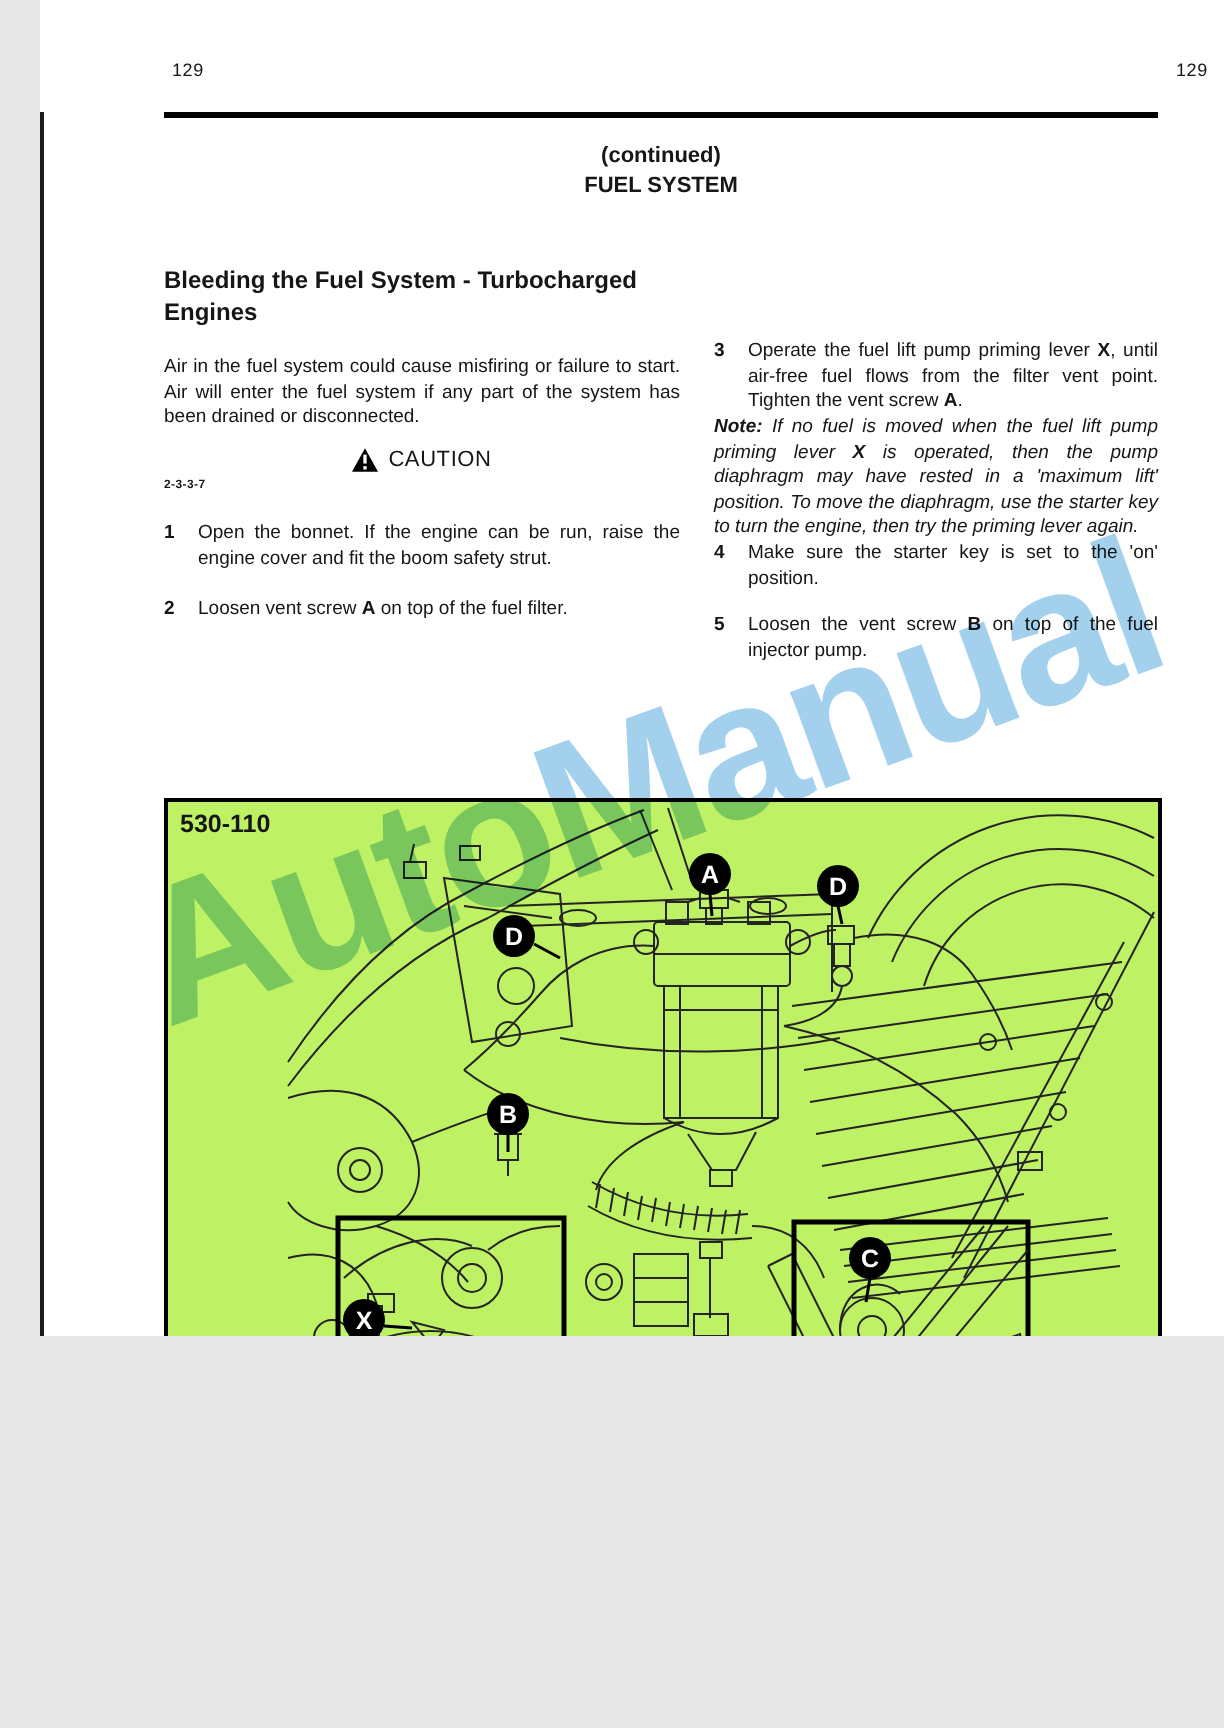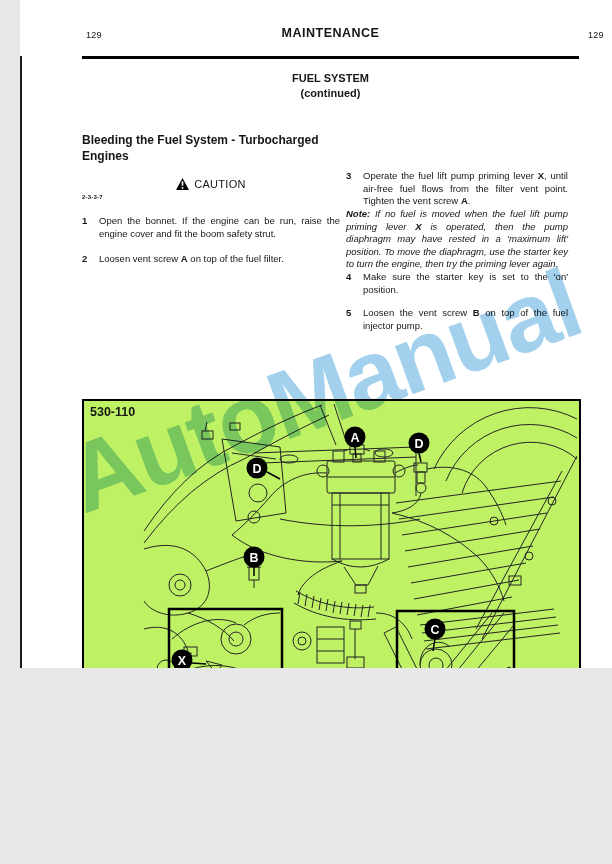--- a/index.html
+++ b/index.html
@@ -13,21 +13,21 @@
   .hdr-num{position:absolute;top:30px;font-size:9px;letter-spacing:.3px;}
   .hdr-num.left{left:66px;} .hdr-num.right{left:568px;}
   .hdr-title{position:absolute;left:62px;top:26px;width:497px;text-align:center;
              font-size:12.5px;font-weight:bold;letter-spacing:.5px;}
   .rule-thick{position:absolute;left:62px;top:56px;width:497px;height:3px;background:#000;}
 
   .section-head{position:absolute;left:62px;top:71px;width:497px;text-align:center;
                 font-weight:bold;font-size:11px;line-height:1.35;}
 
   
-  .columns{position:absolute;left:62px;top:133px;width:497px;display:flex;gap:6px;}
+  .columns{position:absolute;left:62px;top:133px;width:497px;display:flex;gap:17px;}
   .col-left{width:258px;}
   .col-right{width:222px;padding-top:37px;box-sizing:border-box;}
 
   .col-left h2{margin:0 0 14px 0;font-size:12px;line-height:1.3;font-weight:bold;}
   p.body{margin:0;font-size:9.5px;line-height:1.33;text-align:justify;}
   .intro{margin-bottom:9px;}
 
   .caution-head{display:flex;justify-content:center;align-items:center;gap:5px;
                 margin:8px 0 4px 0;font-weight:normal;font-size:11px;letter-spacing:.3px;}
   .caution-body{font-weight:bold;}
@@ -56,34 +56,34 @@
              mix-blend-mode:multiply;z-index:5;pointer-events:none;white-space:nowrap;}
 </style>
 </head>
 <body>
 
 <div class="page">
 
   <div class="edge-artifact"></div>
 
   <span class="hdr-num left">129</span>
-  <div class="hdr-title">MAINTENANCE</div>
   <span class="hdr-num right">129</span>
   <div class="rule-thick"></div>
 
   <div class="section-head">
+    <div>(continued)</div>
     <div>FUEL SYSTEM</div>
-    <div>(continued)</div>
   </div>
 
   <div class="columns">
 
     <div class="col-left">
       <h2>Bleeding the Fuel System - Turbocharged Engines</h2>
 
+      <p class="body intro">Air in the fuel system could cause misfiring or failure to start. Air will enter the fuel system if any part of the system has been drained or disconnected.</p>
 
       <div class="caution-head">
         <svg width="13" height="12" viewBox="0 0 22 20">
             <path d="M11 0 L22 20 H0 Z" fill="#000"></path>
           <rect x="9.6" y="5.5" width="2.8" height="7.5" fill="#fff"></rect>
           <rect x="9.6" y="15.2" width="2.8" height="2.8" fill="#fff"></rect>
           </svg>
         <span>CAUTION</span>
       </div>
       <div class="caution-code">2-3-3-7</div>

